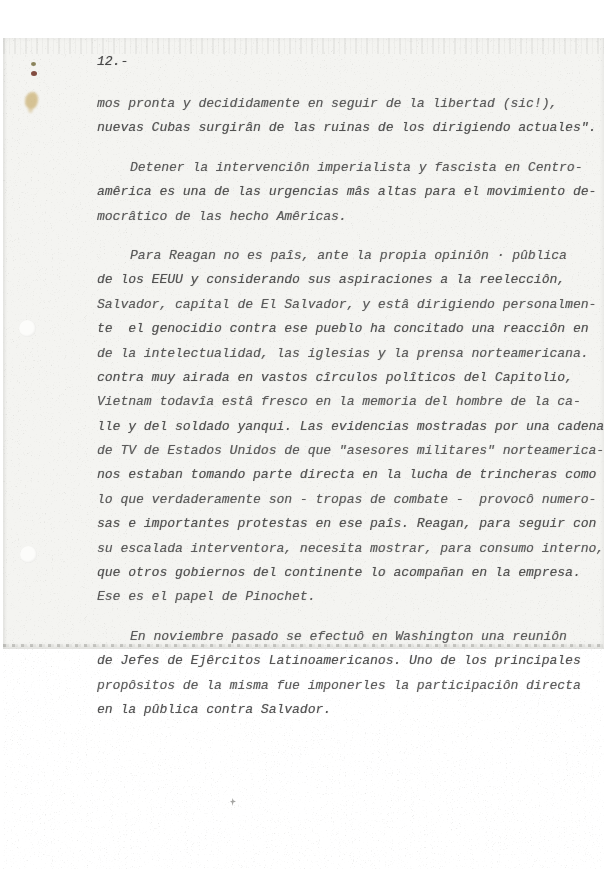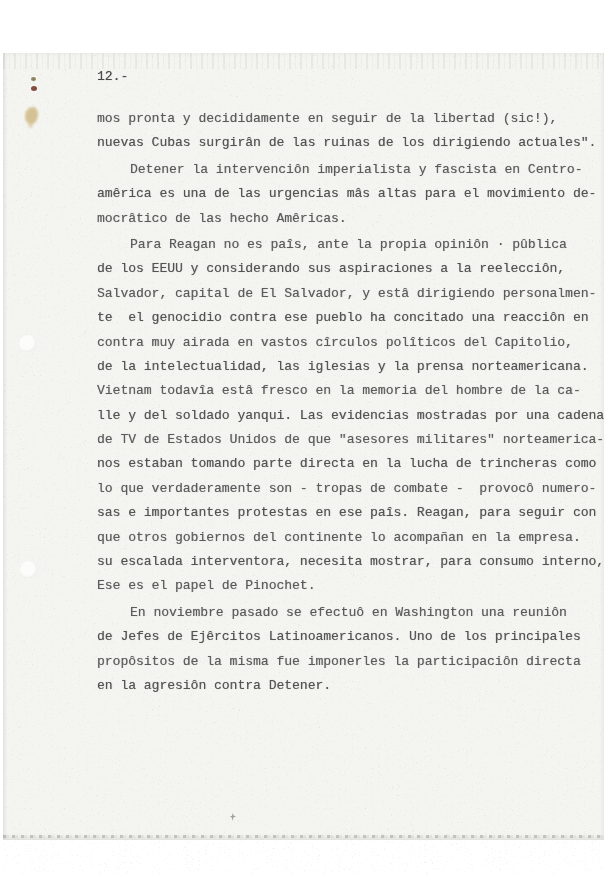--- a/index.html
+++ b/index.html
@@ -13,28 +13,29 @@
   .scan {
     position: relative;
     width: 607px;
     height: 874px;
     background: #ffffff;
   }
   
   .paper {
     position: absolute;
     left: 3px;
-    top: 53px;
+    top: 38px;
     width: 601px;
-    height: 787px;
+    height: 611px;
     background: var(--paper, #f4f4f1);
     box-shadow:
       inset 0 0 7px rgba(0,0,0,0.035),
       inset 0 -3px 5px rgba(0,0,0,0.06),
       inset 2px 0 3px rgba(0,0,0,0.03);
+    font-style: italic;
   }
   .noise {
     position: absolute;
     left: 0; top: 0;
     width: 601px;
     height: 831px;
     opacity: 0.45;
     pointer-events: none;
   }
   
@@ -122,21 +123,21 @@
     left: 94px;
     top: 54px;
     width: 505px;
   }
   .line {
     line-height: 24.4px;
     height: 24.4px;
     opacity: 0.93;
   }
   .line:nth-child(odd) { opacity: 0.88; }
-  .paragraph + .paragraph { margin-top: 2px; }
+  .paragraph + .paragraph { margin-top: 15px; }
   .paragraph.indent > .line:first-child { text-indent: 33px; }
 </style>
 </head>
 <body>
 
 <div class="scan">
   <div class="paper">
 
     <svg class="noise" xmlns="http://www.w3.org/2000/svg" width="601" height="831">
       <filter id="paperNoise" x="0" y="0" width="100%" height="100%">
@@ -167,33 +168,33 @@
         <div class="paragraph indent">
           <div class="line">Detener la intervenciôn imperialista y fascista en Centro-</div>
           <div class="line">amêrica es una de las urgencias mâs altas para el movimiento de-</div>
           <div class="line">mocrâtico de las hecho Amêricas.</div>
         </div>
         <div class="paragraph indent">
           <div class="line">Para Reagan no es paîs, ante la propia opiniôn · pûblica</div>
           <div class="line">de los EEUU y considerando sus aspiraciones a la reelecciôn,</div>
           <div class="line">Salvador, capital de El Salvador, y estâ dirigiendo personalmen-</div>
           <div class="line">te  el genocidio contra ese pueblo ha concitado una reacciôn en</div>
+          <div class="line">de la intelectualidad, las iglesias y la prensa norteamericana.</div>
           <div class="line">contra muy airada en vastos cîrculos polîticos del Capitolio,</div>
-          <div class="line">de la intelectualidad, las iglesias y la prensa norteamericana.</div>
           <div class="line">Vietnam todavîa estâ fresco en la memoria del hombre de la ca-</div>
           <div class="line">lle y del soldado yanqui. Las evidencias mostradas por una cadena</div>
           <div class="line">de TV de Estados Unidos de que "asesores militares" norteamerica-</div>
           <div class="line">nos estaban tomando parte directa en la lucha de trincheras como</div>
           <div class="line">lo que verdaderamente son - tropas de combate -  provocô numero-</div>
           <div class="line">sas e importantes protestas en ese paîs. Reagan, para seguir con</div>
+          <div class="line">su escalada interventora, necesita mostrar, para consumo interno,</div>
           <div class="line">que otros gobiernos del continente lo acompañan en la empresa.</div>
-          <div class="line">su escalada interventora, necesita mostrar, para consumo interno,</div>
           <div class="line">Ese es el papel de Pinochet.</div>
         </div>
         <div class="paragraph indent">
           <div class="line">En noviembre pasado se efectuô en Washington una reuniôn</div>
           <div class="line">de Jefes de Ejêrcitos Latinoamericanos. Uno de los principales</div>
           <div class="line">propôsitos de la misma fue imponerles la participaciôn directa</div>
-          <div class="line">en la agresiôn contra Detener.</div>
+          <div class="line">en la pûblica contra Salvador.</div>
         </div>
       </div>
   </div>
 </div>
 
 </body></html>

